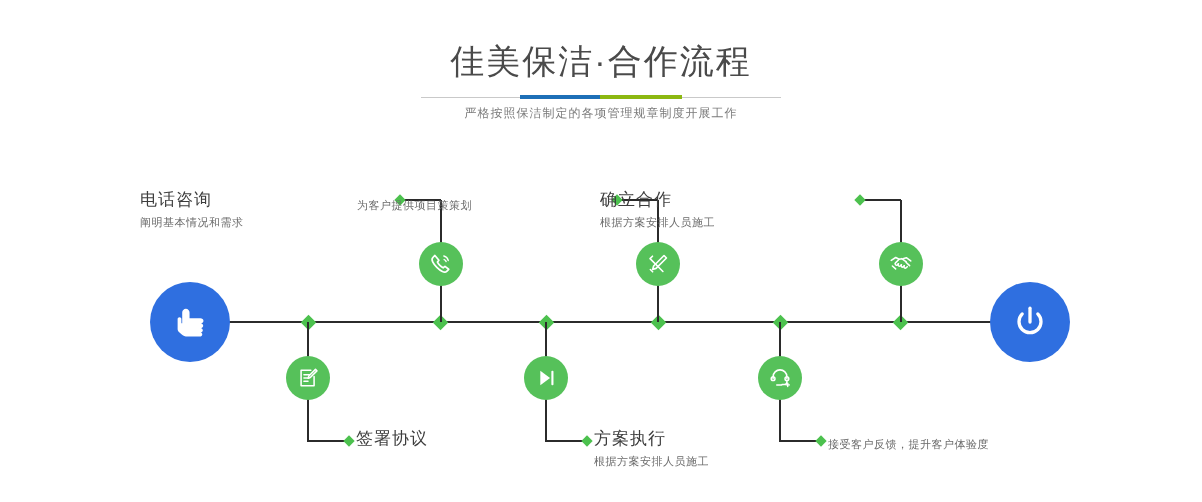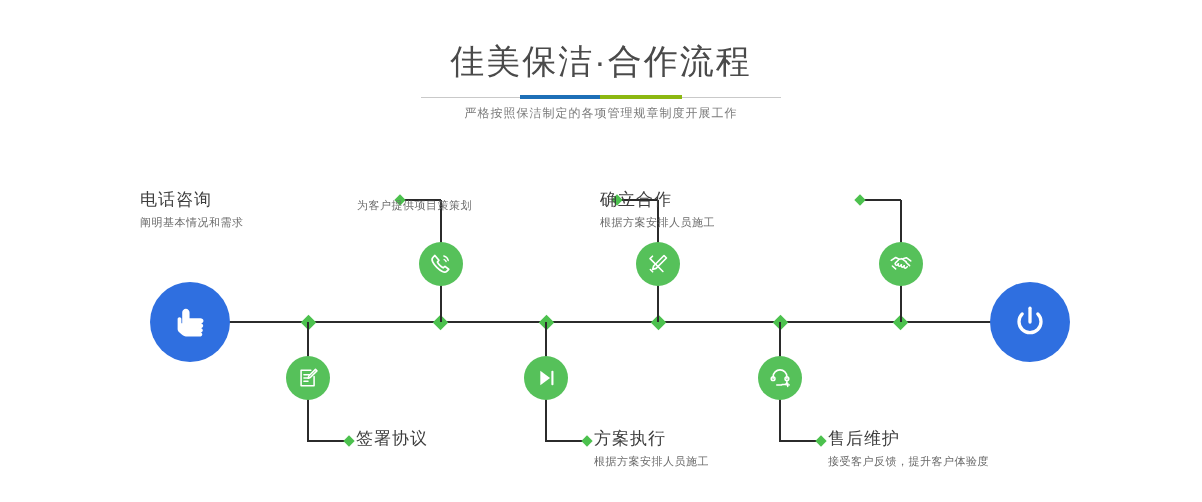--- a/index.html
+++ b/index.html
@@ -207,17 +207,16 @@
       <g fill="none" stroke="#ffffff" stroke-width="1.7" stroke-linecap="round">
         <path d="M23.5 24.5h4"></path>
           <path d="M25.5 22.5v4"></path>
       </g>
     </svg>
   </div>
   <div class="elbow-v" style="left:779px;top:414px;height:27px;"></div>
   <div class="elbow-h" style="left:779px;top:440px;width:41px;"></div>
   <div class="tip" style="left:817px;top:436.5px;"></div>
   <div class="lbl left-al" style="left:828px;top:430px;width:330px;">
-    <span class="t">售后维护</span>
     <span class="d">接受客户反馈，提升客户体验度</span>
   </div>
 
 </div>
 
 </body></html>

